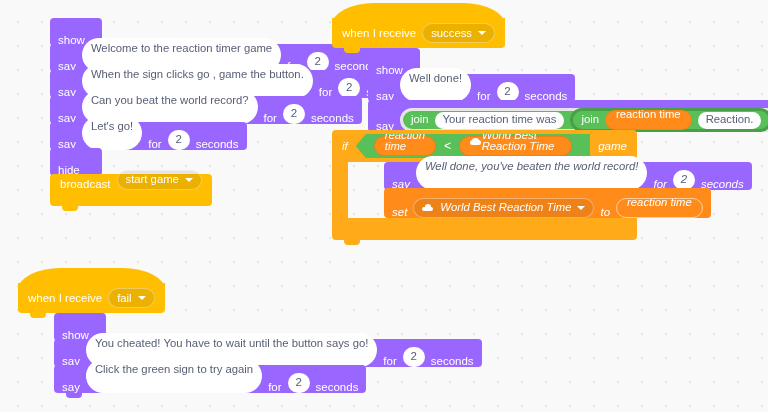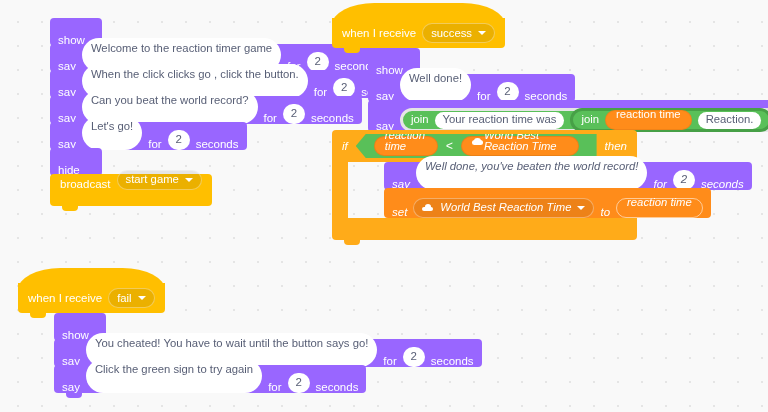--- a/index.html
+++ b/index.html
@@ -224,21 +224,21 @@
     <div class="blk stack c-looks">
       <span class="label">say</span>
       <span class="oval">Welcome to the reaction timer game</span>
       <span class="label">for</span>
       <span class="num">2</span>
       <span class="label">seconds</span>
     </div>
 
     <div class="blk stack c-looks">
       <span class="label">say</span>
-      <span class="oval">When the click clicks go , click the button.</span>
+      <span class="oval">When the sign clicks go , game the button.</span>
       <span class="label">for</span>
       <span class="num">2</span>
       <span class="label">seconds</span>
     </div>
 
     <div class="blk stack c-looks">
       <span class="label">say</span>
       <span class="oval">Can you beat the world record?</span>
       <span class="label">for</span>
       <span class="num">2</span>
@@ -310,21 +310,21 @@
       <div class="c-head" style="width:305px;">
         <span class="label">if</span>
         <span class="bool">
           <span class="rep">reaction time</span>
           <span class="label" style="font-size:12px;">&lt;</span>
           <span class="rep">
             <span class="cloud"></span>
             <span>World Best Reaction Time</span>
           </span>
         </span>
-        <span class="label">then</span>
+        <span class="label">game</span>
       </div>
 
       <div class="c-body">
         <div class="c-arm"></div>
         <div class="c-inner">
 
           <div class="blk stack c-looks">
             <span class="label">say</span>
             <span class="oval">Well done, you've beaten the world record!</span>
             <span class="label">for</span>

